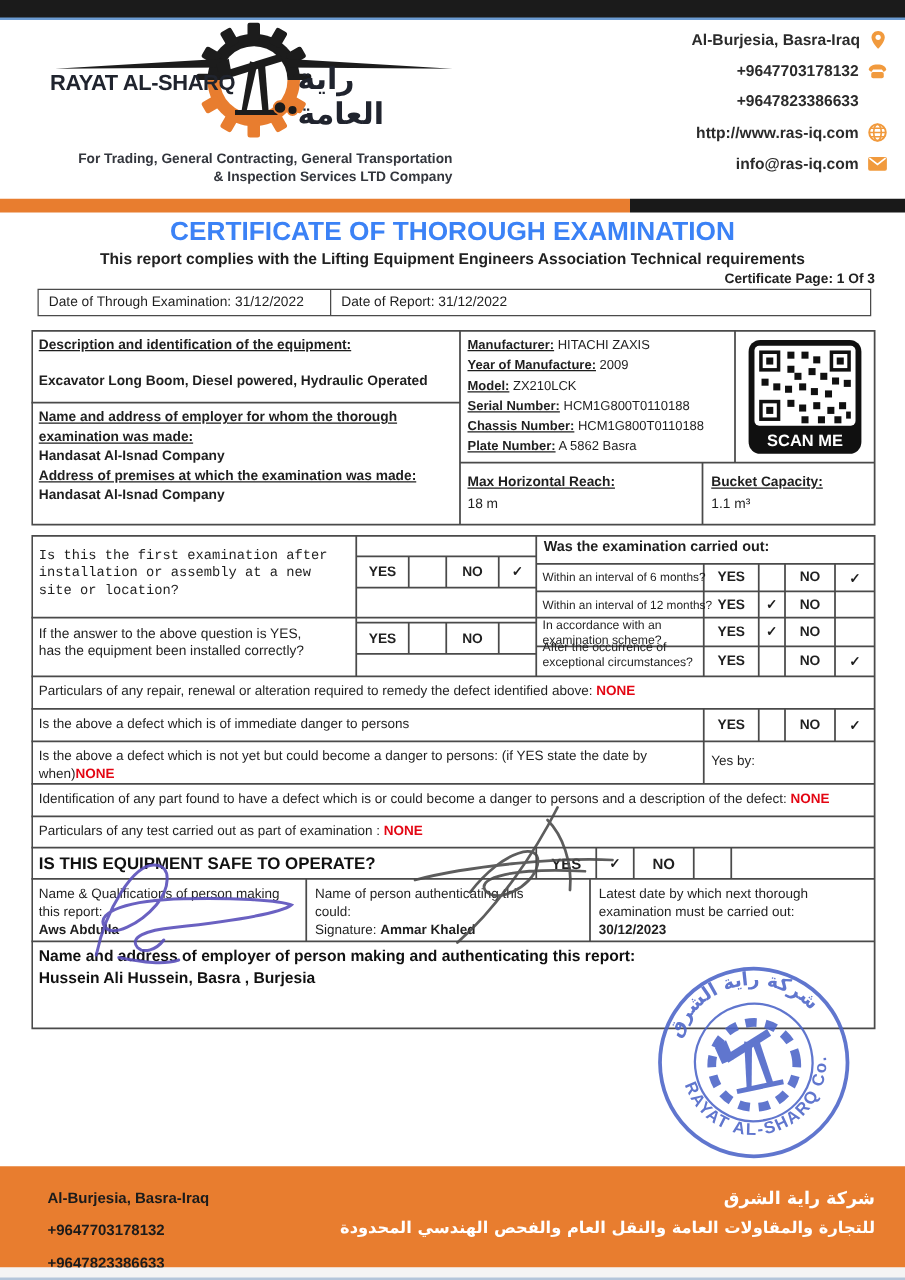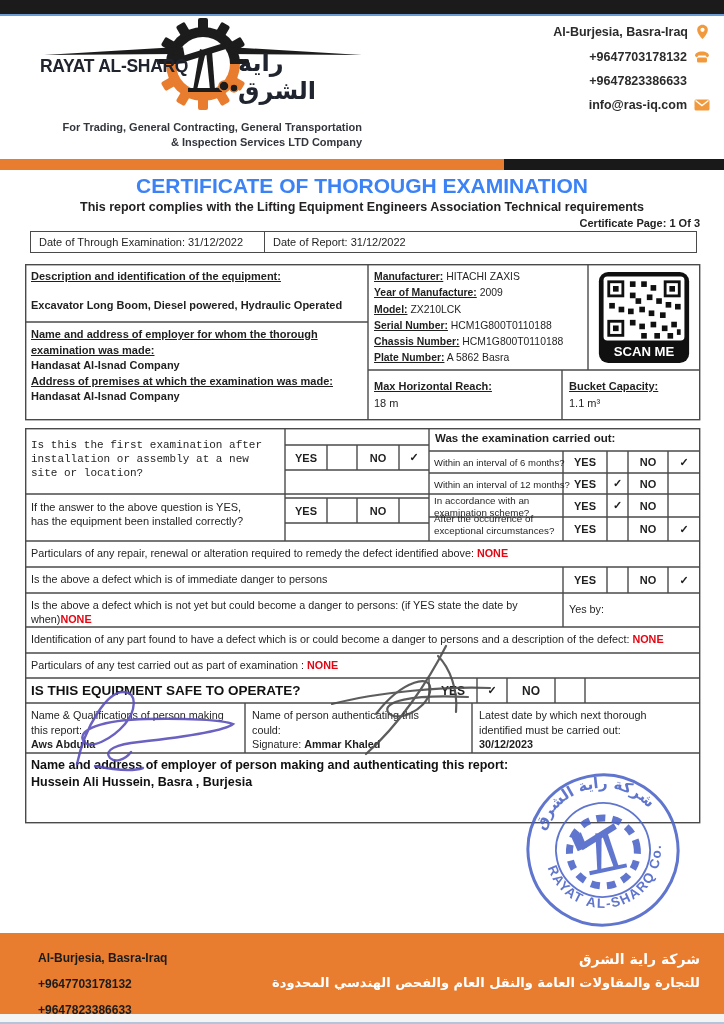--- a/index.html
+++ b/index.html
@@ -71,21 +71,21 @@
         <polygon points="135,33 145,29 148,45 138,46"></polygon>
         <polygon points="162,31 168,33 159,72 155,72"></polygon>
         <polygon points="168,33 174,33 177,72 172,72"></polygon>
         <rect x="150" y="70" width="34" height="4"></rect>
         <circle cx="186" cy="68" r="5" fill="#1c1c1c" stroke="#e87d2f" stroke-width="1.5"></circle>
         <circle cx="196" cy="70" r="4" fill="#1c1c1c" stroke="#e87d2f" stroke-width="1.5"></circle>
       </g>
     </svg>
 
     <div class="abs" style="left:40px;top:40px;width:160px;font-size:17.5px;font-weight:800;color:#20242e;letter-spacing:-0.3px;">RAYAT AL-SHARQ</div>
-    <div class="abs ar" style="left:238px;top:33px;width:112px;font-size:24px;font-weight:bold;color:#20242e;text-align:left;">راية الشرق</div>
+    <div class="abs ar" style="left:238px;top:33px;width:112px;font-size:24px;font-weight:bold;color:#20242e;text-align:left;">راية العامة</div>
     <div class="abs" style="left:32px;top:104px;width:330px;text-align:right;font-size:11px;font-weight:bold;color:#33363d;line-height:15px;">
       <div>For Trading, General Contracting, General Transportation</div>
       <div>&amp; Inspection Services LTD Company</div>
     </div>
 
     <div class="abs" style="right:14px;top:8px;width:230px;">
       <div class="contact-row">
         <span>Al-Burjesia, Basra-Iraq</span>
         <svg width="15" height="16" viewBox="0 0 15 16">
           <path d="M7.5 0.8 C4.4 0.8 2.2 3.1 2.2 5.9 C2.2 9.6 7.5 15 7.5 15 S12.8 9.6 12.8 5.9 C12.8 3.1 10.6 0.8 7.5 0.8 Z" fill="#f19a3d"></path>
@@ -94,20 +94,30 @@
       </div>
       <div class="contact-row">
         <span>+9647703178132</span>
         <svg width="16" height="14" viewBox="0 0 16 14">
           <path d="M1 6 C1 3 4 1.5 8 1.5 C12 1.5 15 3 15 6 L13 7.5 L11.5 5.5 L4.5 5.5 L3 7.5 Z" fill="#f19a3d"></path>
           <rect x="3" y="7.5" width="10" height="5" rx="1.5" fill="#f19a3d"></rect>
         </svg>
       </div>
       <div class="contact-row" style="padding-right:23px;">
         <span>+9647823386633</span>
+      </div>
+      <div class="contact-row">
+        <span>http://www.ras-iq.com</span>
+        <svg width="16" height="16" viewBox="0 0 16 16">
+          <circle cx="8" cy="8" r="6.6" fill="none" stroke="#f19a3d" stroke-width="1.6"></circle>
+          <ellipse cx="8" cy="8" rx="3" ry="6.6" fill="none" stroke="#f19a3d" stroke-width="1.3"></ellipse>
+          <line x1="1.4" y1="8" x2="14.6" y2="8" stroke="#f19a3d" stroke-width="1.3"></line>
+          <line x1="2.2" y1="4.6" x2="13.8" y2="4.6" stroke="#f19a3d" stroke-width="1.1"></line>
+          <line x1="2.2" y1="11.4" x2="13.8" y2="11.4" stroke="#f19a3d" stroke-width="1.1"></line>
+        </svg>
       </div>
       <div class="contact-row">
         <span>info@ras-iq.com</span>
         <svg width="16" height="12" viewBox="0 0 16 12">
           <rect x="0.5" y="0.5" width="15" height="11" rx="1.5" fill="#f19a3d"></rect>
           <polyline points="1.5,1.5 8,6.5 14.5,1.5" fill="none" stroke="#ffffff" stroke-width="1.4"></polyline>
         </svg>
       </div>
     </div>
   </div>
@@ -335,21 +345,21 @@
   <div class="abs" style="left:252px;top:708px;width:190px;font-size:10.8px;line-height:14.5px;">
     <div>Name of person authenticating this</div>
     <div>could:</div>
     <div>
       <span>Signature:</span>
       <span style="font-weight:bold;">Ammar Khaled</span>
     </div>
   </div>
   <div class="abs" style="left:479px;top:708px;width:215px;font-size:10.8px;line-height:14.5px;">
     <div>Latest date by which next thorough</div>
-    <div>identified must be carried out:</div>
+    <div>examination must be carried out:</div>
     <div style="font-weight:bold;">30/12/2023</div>
   </div>
 
   <div class="abs" style="left:31px;top:757px;width:660px;font-size:12.5px;line-height:17px;font-weight:bold;color:#111;">
     <div>Name and address of employer of person making and authenticating this report:</div>
     <div>Hussein Ali Hussein, Basra , Burjesia</div>
   </div>
 
   <svg class="abs" style="left:55px;top:686px;" width="205" height="90" viewBox="0 0 205 90">
     <g stroke="#5a50bb" stroke-width="2.4" fill="none" stroke-linecap="round" opacity="0.9">

